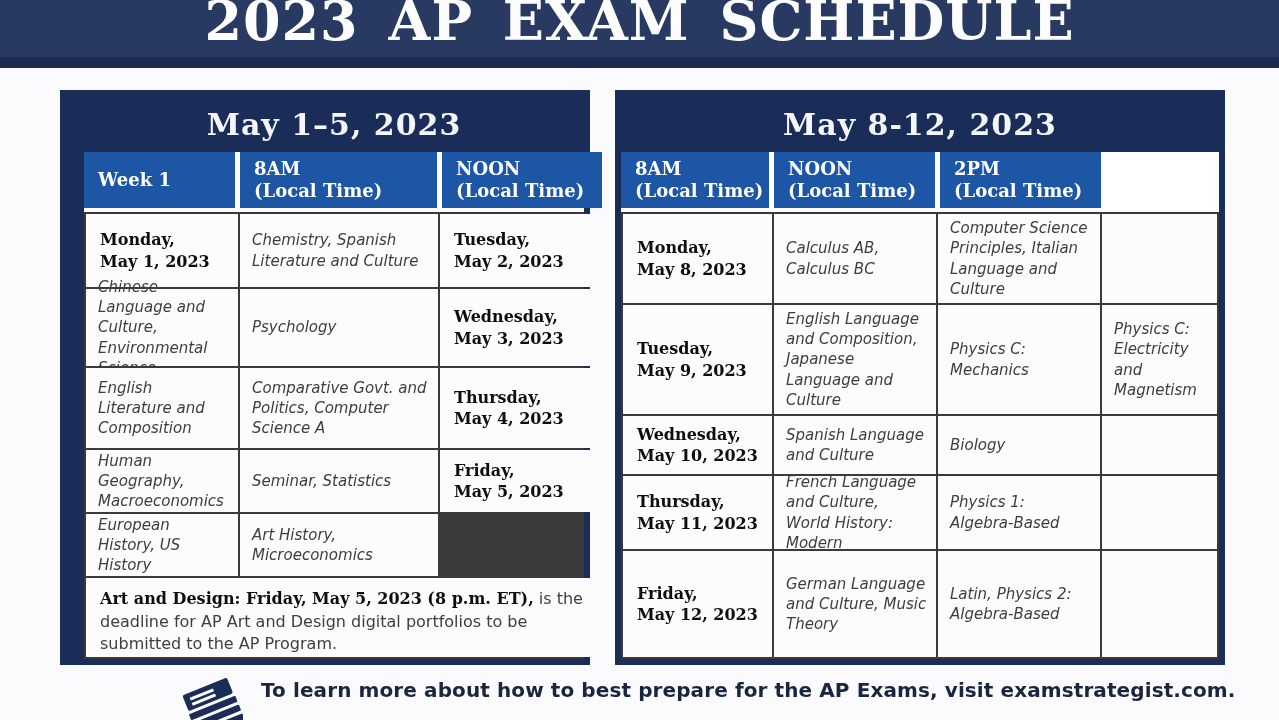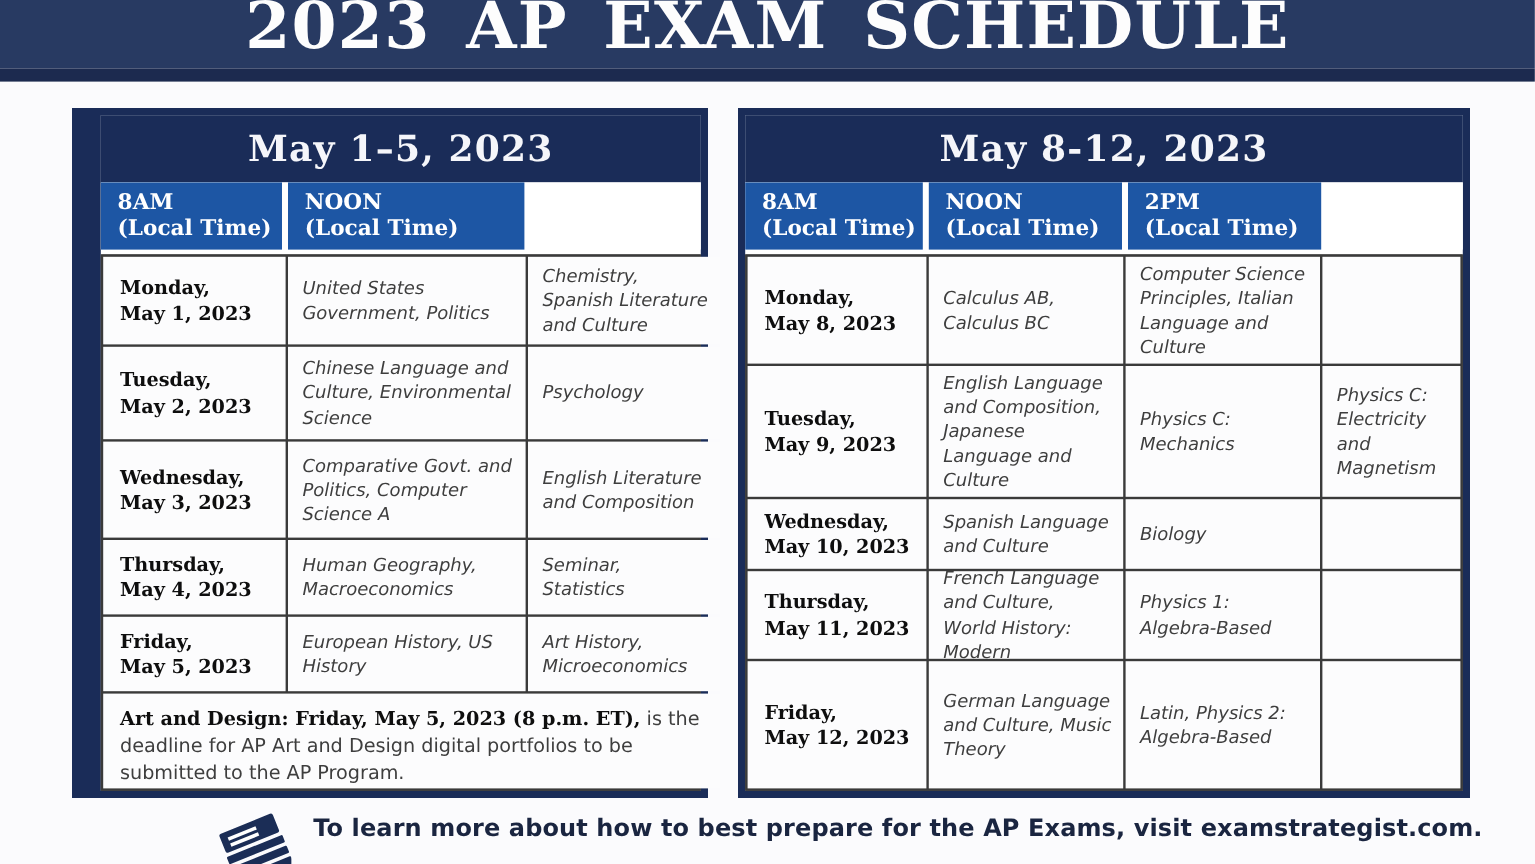--- a/index.html
+++ b/index.html
@@ -68,40 +68,40 @@
 
 <div class="banner">
   <div class="banner-title">2023 AP EXAM SCHEDULE</div>
 </div>
 <div class="banner-strip"></div>
 
 <div class="tbl tbl-week1">
   <div class="tbl-inner">
     <div class="tbl-title">May 1–5, 2023</div>
     <div class="tbl-head hgrid1">
+      <div class="hcell">Week 1</div>
       <div class="hcell">8AM
 (Local Time)</div>
       <div class="hcell">NOON
 (Local Time)</div>
     </div>
     <div class="tbl-body bgrid1">
       <div class="cell cell-day">Monday,
 May 1, 2023</div>
-      <div class="cell cell-subj">United States Government, Politics</div>
       <div class="cell cell-subj">Chemistry, Spanish Literature and Culture</div>
 
       <div class="cell cell-day">Tuesday,
 May 2, 2023</div>
       <div class="cell cell-subj">Chinese Language and Culture, Environmental Science</div>
       <div class="cell cell-subj">Psychology</div>
 
       <div class="cell cell-day">Wednesday,
 May 3, 2023</div>
+      <div class="cell cell-subj">English Literature and Composition</div>
       <div class="cell cell-subj">Comparative Govt. and Politics, Computer Science A</div>
-      <div class="cell cell-subj">English Literature and Composition</div>
 
       <div class="cell cell-day">Thursday,
 May 4, 2023</div>
       <div class="cell cell-subj">Human Geography, Macroeconomics</div>
       <div class="cell cell-subj">Seminar, Statistics</div>
 
       <div class="cell cell-day">Friday,
 May 5, 2023</div>
       <div class="cell cell-subj">European History, US History</div>
       <div class="cell cell-subj">Art History, Microeconomics</div>

